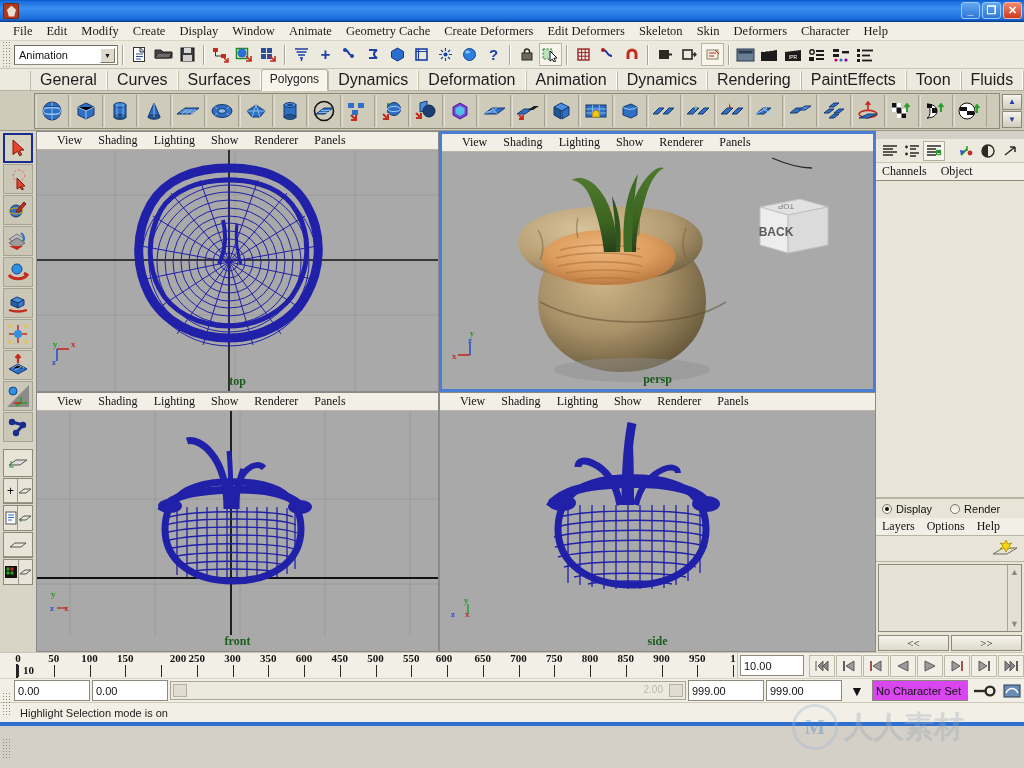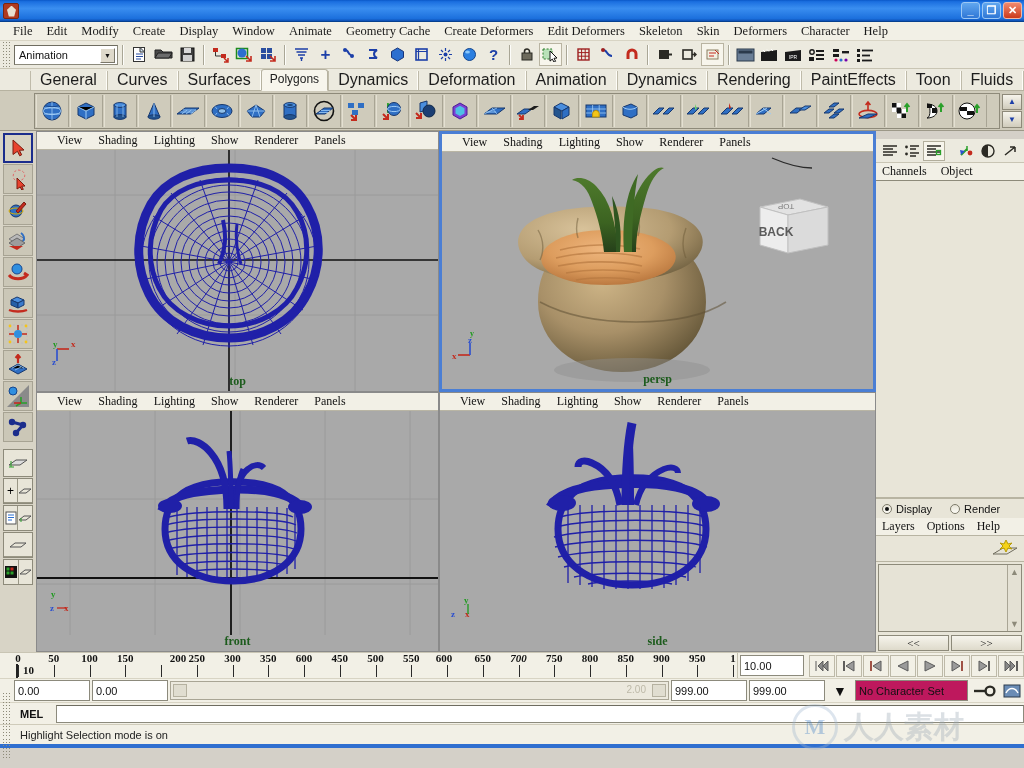--- a/index.html
+++ b/index.html
@@ -234,21 +234,21 @@
   .playbtns { display:flex; align-items:center; gap:1px; padding-left: 3px;}
   .pbtn { width: 26px; height: 22px; background:#f2f0e6; border:1px solid #bdb9a8; display:flex; align-items:center; justify-content:center; }
 
   
   .rangearea { height: 24px; background:#f2f0e6; display:flex; align-items:stretch; padding-left:14px; gap:2px; border-top:1px solid #d8d4c4;}
   .numf { background:#fff; border:1px solid #8c8a7c; font-size:11px; color:#111; display:flex; align-items:center; padding-left:3px; margin:1px 0;}
   .rangebar { flex:1; background:#ece9de; border:1px solid #a9a595; margin:2px 0; position:relative; }
   .rangebar .handle { position:absolute; left:2px; top:2px; width:14px; bottom:2px; background:#e0ddd0; border:1px solid #b5b1a0;}
   .rangebar .handle.r { left:auto; right:2px; }
   .rangebar .ghost { position:absolute; right:22px; top:2px; font-size:10px; color:#bdb9a8; }
-  .charsel { width:113px; background:#be185d; border:1px solid #8c8a7c; font-size:11px; color:#111; display:flex; align-items:center; padding-left:3px; margin:1px 0;}
+  .charsel { width:96px; background:#d946ef; border:1px solid #8c8a7c; font-size:11px; color:#111; display:flex; align-items:center; padding-left:3px; margin:1px 0;}
   .dropcar { width:26px; display:flex; align-items:center; justify-content:center; }
 
   
   .melrow { height: 22px; background:#f2f0e6; display:flex; align-items:center; padding-left:14px; border-top:1px solid #d8d4c4;}
   .melbl { width: 42px; font-size:11px; font-weight:bold; color:#111; padding-left:6px; }
   .melinput { flex:1; height: 18px; background:#fff; border:1px solid #8c8a7c; border-top-color:#6e6c60; }
   .statusrow { height: 20px; background:#f2f0e6; display:flex; align-items:center; padding-left:14px; border-top:1px solid #cfcbba;}
   .statusrow .txt { font-size:11px; color:#222; padding-left:6px; }
   .bluestrip { height: 4px; background: #2f6fd0; }
 
@@ -1221,21 +1221,21 @@
         <div class="tl" style="left: 325.75px;">450</div>
         <div class="tk" style="left: 361.5px;"></div>
         <div class="tl" style="left: 361.5px;">500</div>
         <div class="tk" style="left: 397.25px;"></div>
         <div class="tl" style="left: 397.25px;">550</div>
         <div class="tk" style="left: 433px;"></div>
         <div class="tl" style="left: 430px;">600</div>
         <div class="tk" style="left: 468.75px;"></div>
         <div class="tl" style="left: 468.75px;">650</div>
         <div class="tk" style="left: 504.5px;"></div>
-        <div class="tl" style="left: 504.5px; font-style: italic;">700</div>
+        <div class="tl" style="left: 504.5px;">700</div>
         <div class="tk" style="left: 540.25px;"></div>
         <div class="tl" style="left: 540.25px;">750</div>
         <div class="tk" style="left: 576px;"></div>
         <div class="tl" style="left: 576px;">800</div>
         <div class="tk" style="left: 611.75px;"></div>
         <div class="tl" style="left: 611.75px;">850</div>
         <div class="tk" style="left: 647.5px;"></div>
         <div class="tl" style="left: 647.5px;">900</div>
         <div class="tk" style="left: 683.25px;"></div>
         <div class="tl" style="left: 683.25px;">950</div>
@@ -1312,25 +1312,20 @@
         </svg>
     </div>
     <div style="width:24px;display:flex;align-items:center;justify-content:center">
       <svg width="18" height="14" viewBox="0 0 18 14">
           <rect x="1" y="1" width="16" height="12" fill="#6a8cb5" stroke="#2b3a4c"></rect>
           <path d="M3 9c3-6 9-6 12 0" stroke="#fff" stroke-width="1.4" fill="none"></path>
         </svg>
     </div>
   </div>
 
-  <div class="melrow">
-    <div class="dotgrip" style="top:716px;height:22px;"></div>
-    <div class="melbl">MEL</div>
-    <input class="melinput" placeholder="" style="">
-  </div>
 
   <div class="statusrow">
     <div class="dotgrip" style="top:738px;height:20px;"></div>
     <div class="txt">Highlight Selection mode is on</div>
   </div>
   <div class="bluestrip"></div>
 
   <div class="wm">
     <div class="c">M</div>
     <div class="zh">人人素材</div>

